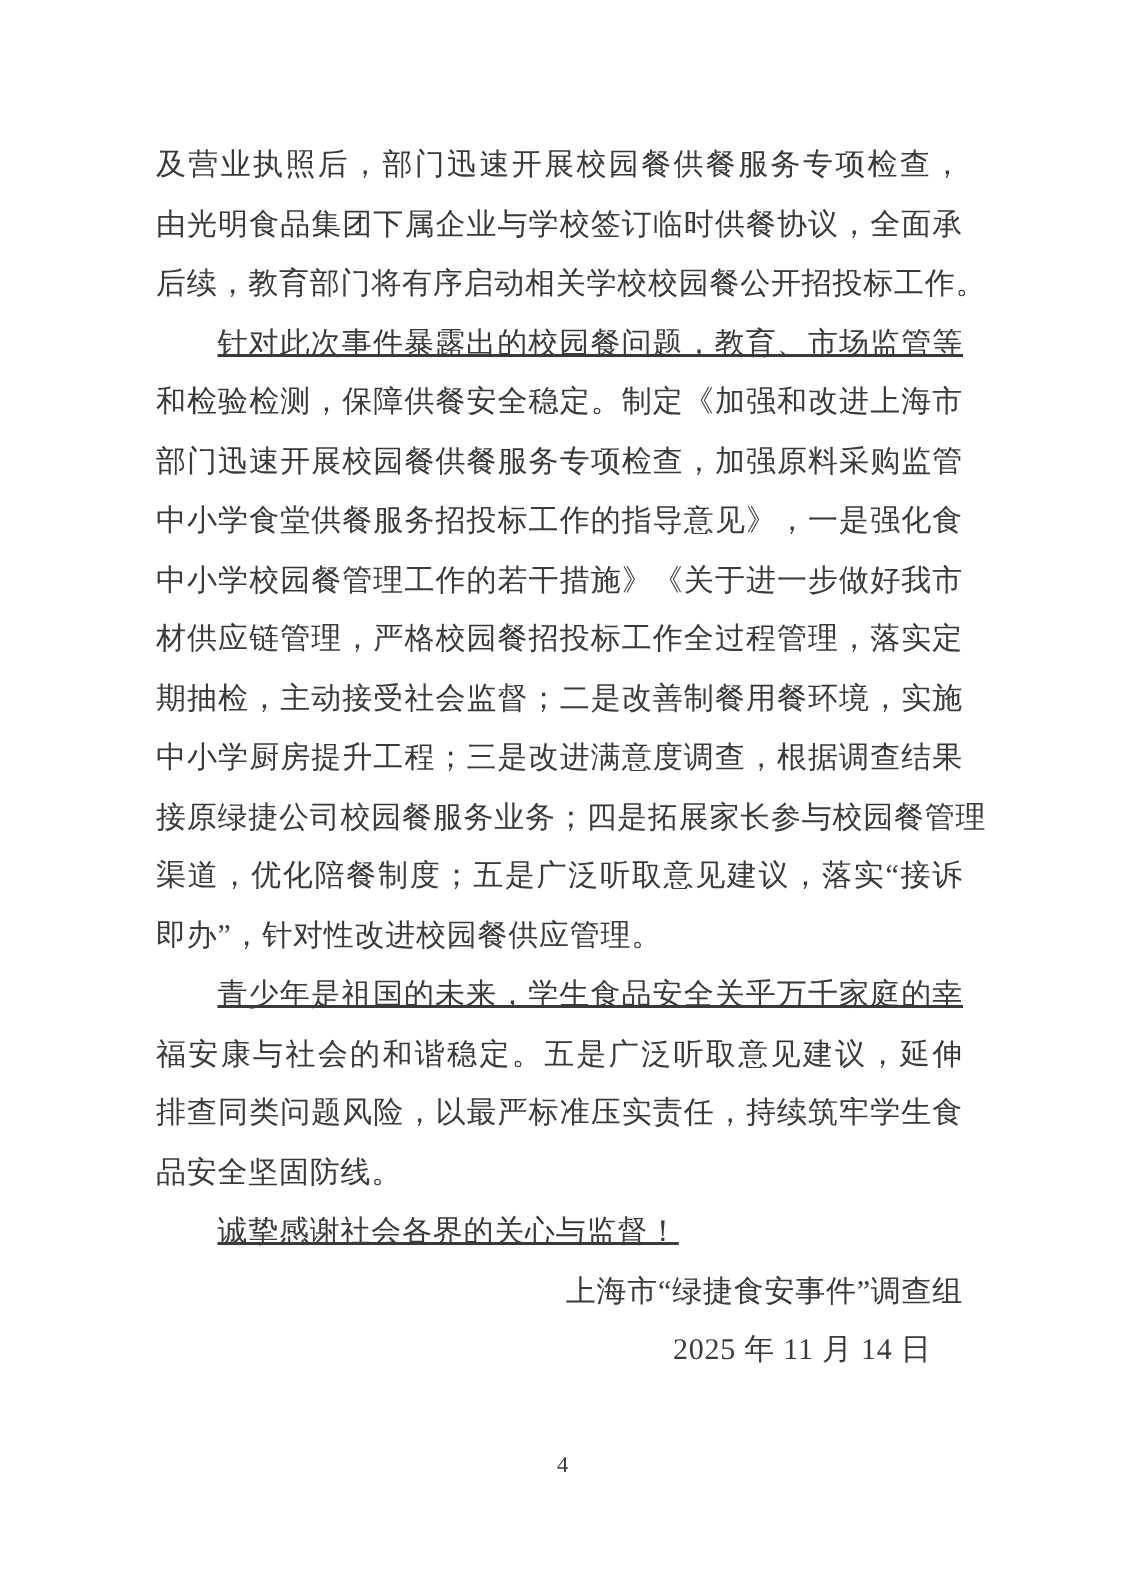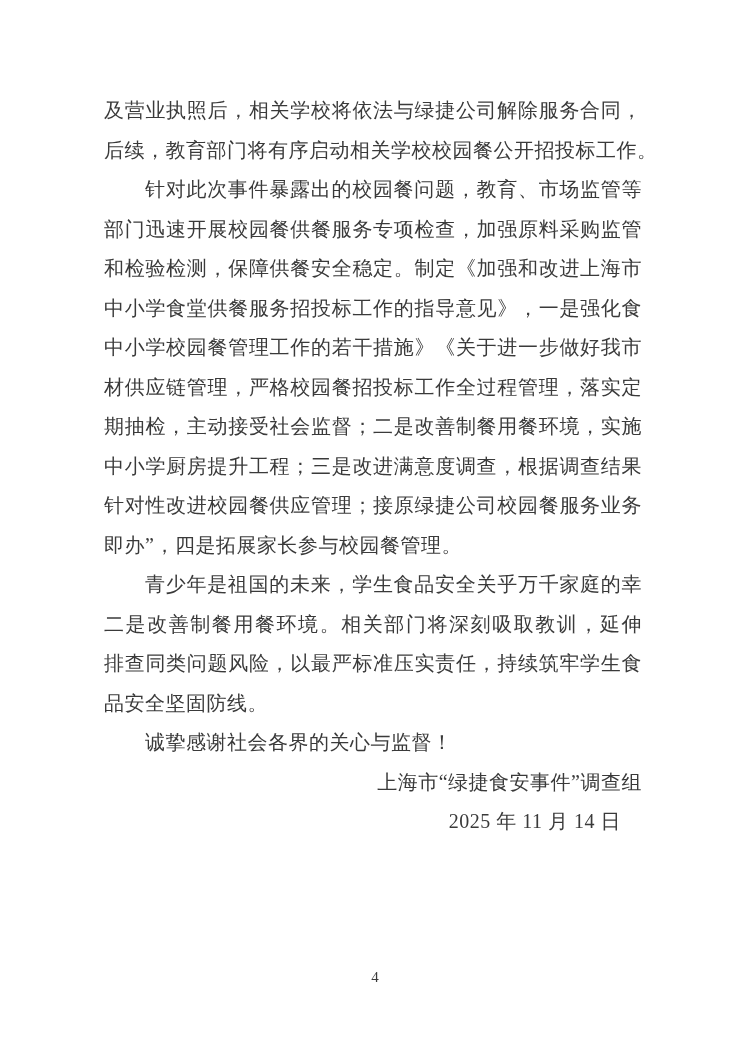--- a/index.html
+++ b/index.html
@@ -31,20 +31,21 @@
     text-align: justify;
     text-align-last: justify;
     text-justify: inter-character;
   }
   .line.flush {
     text-align: left;
     text-align-last: left;
   }
   .line.indent {
     text-indent: 41px;
+    text-decoration: underline;
   }
   .line.sig {
     text-align: right;
     text-align-last: right;
   }
   .line.date {
     text-align: center;
     text-align-last: right;
     padding-right: 21px;
   }
@@ -56,34 +57,36 @@
     text-align: center;
     font-size: 15px;
     line-height: 22px;
     color: #3a3a3a;
   }
 </style>
 </head>
 <body>
 
 <div class="doc-body">
-  <div class="line">及营业执照后，相关学校将依法与绿捷公司解除服务合同，</div>
+  <div class="line">及营业执照后，部门迅速开展校园餐供餐服务专项检查，</div>
+  <div class="line">由光明食品集团下属企业与学校签订临时供餐协议，全面承</div>
   <div class="line">后续，教育部门将有序启动相关学校校园餐公开招投标工作。</div>
   <div class="line indent">针对此次事件暴露出的校园餐问题，教育、市场监管等</div>
+  <div class="line">和检验检测，保障供餐安全稳定。制定《加强和改进上海市</div>
   <div class="line">部门迅速开展校园餐供餐服务专项检查，加强原料采购监管</div>
-  <div class="line">和检验检测，保障供餐安全稳定。制定《加强和改进上海市</div>
   <div class="line">中小学食堂供餐服务招投标工作的指导意见》，一是强化食</div>
   <div class="line">中小学校园餐管理工作的若干措施》《关于进一步做好我市</div>
   <div class="line">材供应链管理，严格校园餐招投标工作全过程管理，落实定</div>
   <div class="line">期抽检，主动接受社会监督；二是改善制餐用餐环境，实施</div>
   <div class="line">中小学厨房提升工程；三是改进满意度调查，根据调查结果</div>
-  <div class="line">针对性改进校园餐供应管理；接原绿捷公司校园餐服务业务</div>
-  <div class="line flush">即办”，四是拓展家长参与校园餐管理。</div>
+  <div class="line">接原绿捷公司校园餐服务业务；四是拓展家长参与校园餐管理</div>
+  <div class="line">渠道，优化陪餐制度；五是广泛听取意见建议，落实“接诉</div>
+  <div class="line flush">即办”，针对性改进校园餐供应管理。</div>
   <div class="line indent">青少年是祖国的未来，学生食品安全关乎万千家庭的幸</div>
-  <div class="line">二是改善制餐用餐环境。相关部门将深刻吸取教训，延伸</div>
+  <div class="line">福安康与社会的和谐稳定。五是广泛听取意见建议，延伸</div>
   <div class="line">排查同类问题风险，以最严标准压实责任，持续筑牢学生食</div>
   <div class="line flush">品安全坚固防线。</div>
   <div class="line indent flush">诚挚感谢社会各界的关心与监督！</div>
   <div class="line sig">上海市“绿捷食安事件”调查组</div>
   <div class="line date">2025 年 11 月 14 日</div>
 </div>
 
 <div class="page-number">4</div>
 
 </body></html>

